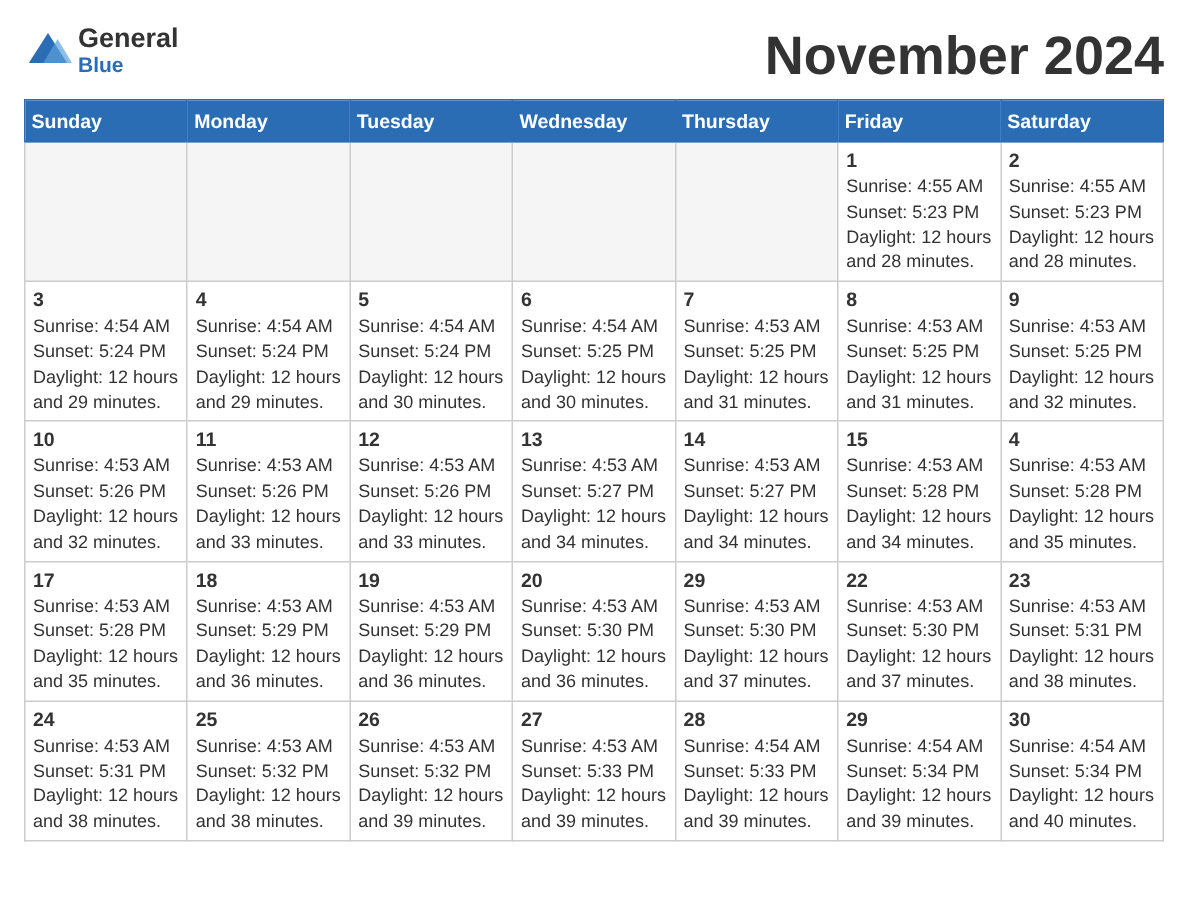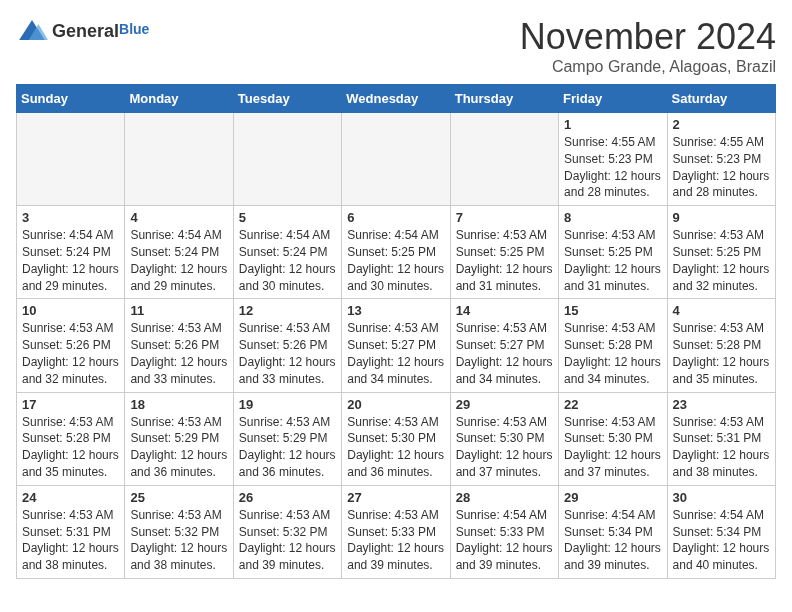--- a/index.html
+++ b/index.html
@@ -16,20 +16,21 @@
       align-items: flex-start;
       margin-bottom: 8px;
     }
     .logo {
       display: flex;
       align-items: center;
       gap: 4px;
     }
     .logo-text {
       display: flex;
+      flex-direction: column;
       line-height: 1.1;
     }
     .logo-general {
       font-size: 18px;
       font-weight: bold;
       color: #333;
     }
     .logo-blue {
       font-size: 14px;
       font-weight: bold;
@@ -37,21 +38,21 @@
     }
     .logo-icon {
       width: 32px;
       height: 32px;
     }
     .title-section {
       text-align: right;
     }
     .calendar-title {
       font-size: 36px;
-      font-weight: normal;
+      font-weight: bold;
       color: #333;
     }
     .calendar-subtitle {
       font-size: 16px;
       color: #555;
     }
     .calendar-table {
       width: 100%;
       border-collapse: collapse;
       table-layout: fixed;
@@ -98,21 +99,20 @@
       <polygon points="20,5 36,30 4,30" fill="#2a6db5"></polygon>
       <polygon points="28,10 40,30 16,30" fill="#5ba3e0" opacity="0.7"></polygon>
     </svg>
     <div class="logo-text">
       <span class="logo-general">General</span>
       <span class="logo-blue">Blue</span>
     </div>
   </div>
   <div class="title-section">
     <div class="calendar-title">November 2024</div>
-    <div class="calendar-subtitle">Campo Grande, Alagoas, Brazil</div>
   </div>
 </div>
 
 <table class="calendar-table">
   <thead>
     <tr>
     <th>Sunday</th>
         <th>Monday</th>
         <th>Tuesday</th>
         <th>Wednesday</th>

